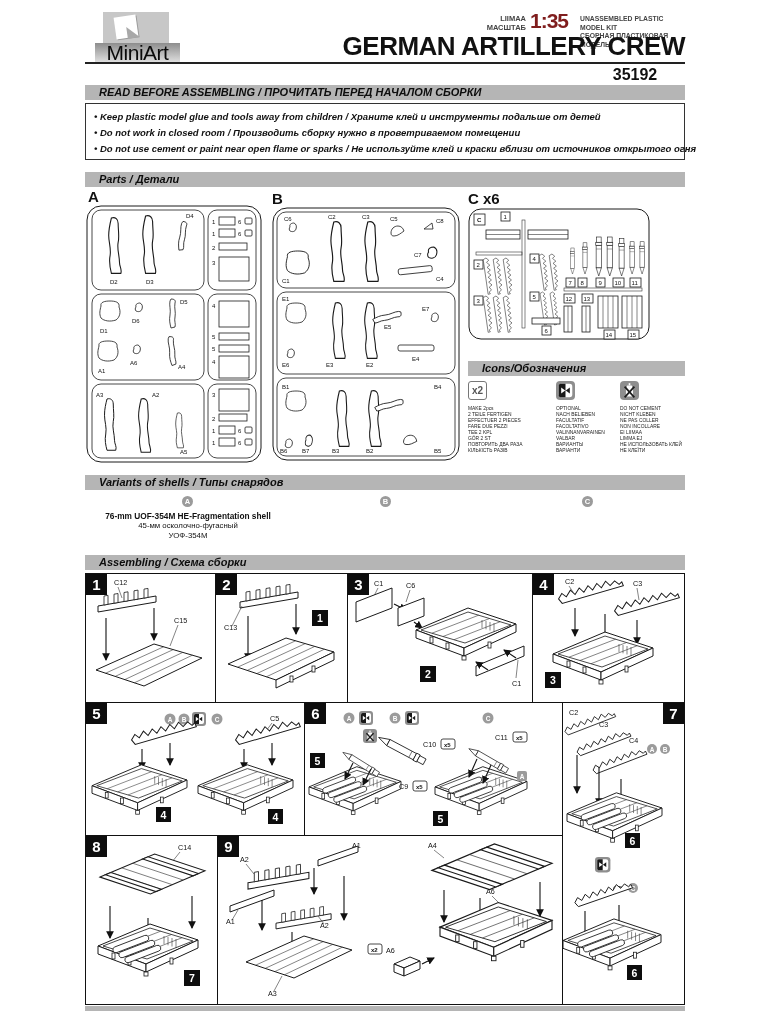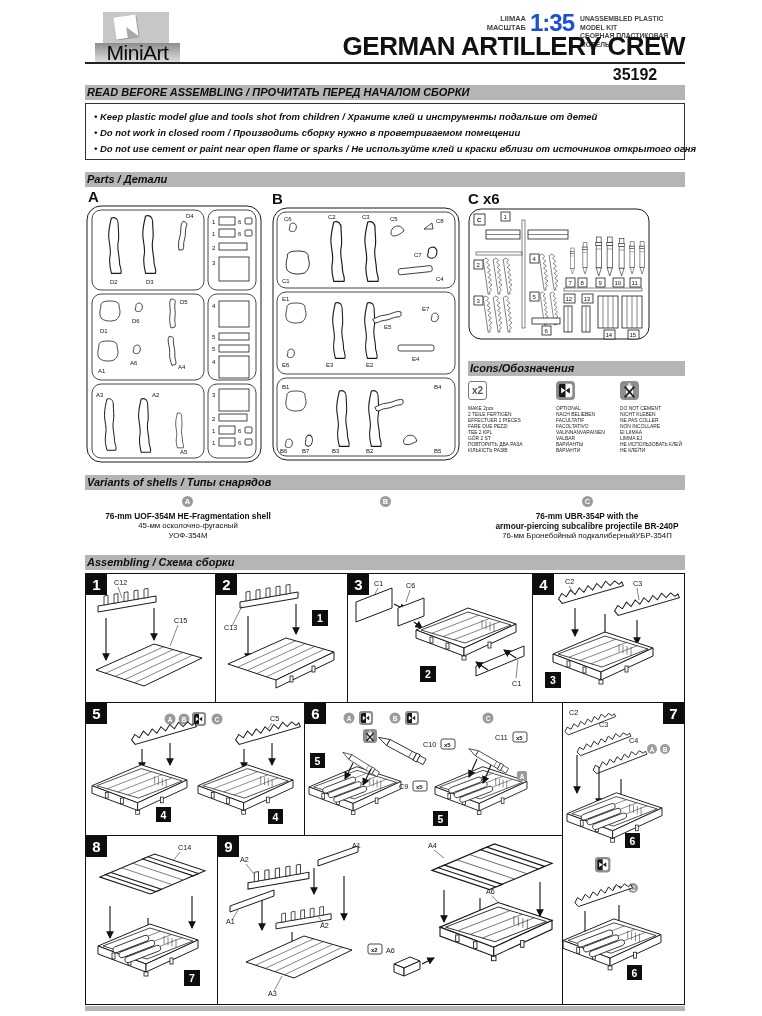--- a/index.html
+++ b/index.html
@@ -1,20 +1,20 @@
 <!DOCTYPE html>
 <html><head>
 <meta charset="utf-8">
 <style>
   html,body{margin:0;padding:0;background:#fff}
   .page{position:relative;width:762px;height:1016px;background:#fff;overflow:hidden;
         font-family:"Liberation Sans",sans-serif;color:#111}
   .abs{position:absolute}
   .band{position:absolute;height:15px;background:#b5b5b5;color:#0d0d0d;font-weight:bold;
-        font-style:italic;font-size:11px;line-height:15px;padding-left:2px;box-sizing:border-box}
+        font-style:italic;font-size:11px;line-height:15px;padding-left:14px;box-sizing:border-box}
   .panel{position:absolute;border:1.6px solid #111;background:#fff;box-sizing:border-box}
   .stepnum{position:absolute;width:21px;height:21px;background:#0d0d0d;color:#fff;font-weight:bold;
         font-size:15px;line-height:21px;text-align:center}
   .warnbox{position:absolute;border:1.6px solid #333;box-sizing:border-box;padding:5px 8px}
   .warnline{font-size:9.5px;font-weight:bold;font-style:italic;line-height:16px;color:#111;white-space:nowrap}
   .warnline::before{content:"•  "}
   .sprlabel{position:absolute;font-size:15px;font-weight:bold}
   .legendtext{position:absolute;font-size:4.9px;line-height:6px;color:#222;white-space:pre-line}
   .x2icon{position:absolute;width:17px;height:17px;border:1.6px solid #777;border-radius:3px;
         text-align:center;font-weight:bold;font-size:10px;line-height:17px;color:#555;background:#fff}
@@ -148,32 +148,32 @@
     </div>
     <div class="logo-band">
       <span>MiniArt</span>
     </div>
   </div>
 
   <div class="abs hdr-small" style="left:438px;top:15px;width:88px;text-align:right">
     <div>LIIMAA</div>
     <div>МАСШТАБ</div>
   </div>
-  <div class="abs" style="left:530px;top:9px;font-size:24px;font-weight:900;color:#1d4ed8;letter-spacing:-1px">1:35</div>
+  <div class="abs" style="left:530px;top:9px;font-size:21px;font-weight:900;color:#7f1d1d;letter-spacing:-1px">1:35</div>
   <div class="abs hdr-small" style="left:580px;top:15px;width:106px;font-size:6.8px">
     <div>UNASSEMBLED PLASTIC MODEL KIT</div>
     <div>СБОРНАЯ ПЛАСТИКОВАЯ МОДЕЛЬ</div>
   </div>
   <div class="abs" style="left:300px;top:31px;width:385px;text-align:right;font-size:26px;font-weight:bold;letter-spacing:-0.5px">GERMAN ARTILLERY CREW</div>
   <div class="abs" style="left:85px;top:62px;width:600px;height:2px;background:#222"></div>
   <div class="abs" style="left:585px;top:66px;width:100px;text-align:center;font-size:16px;font-weight:bold">35192</div>
 
   <div class="band" style="left:85px;top:85px;width:600px">READ BEFORE ASSEMBLING / ПРОЧИТАТЬ ПЕРЕД НАЧАЛОМ СБОРКИ</div>
   <div class="warnbox" style="left:85px;top:103px;width:600px;height:57px">
-    <div class="warnline">Keep plastic model glue and tools shot from children / Храните клей и инструменты подальше от детей</div>
+    <div class="warnline">Keep plastic model glue and tools away from children / Храните клей и инструменты подальше от детей</div>
     <div class="warnline">Do not work in closed room / Производить сборку нужно в проветриваемом помещении</div>
     <div class="warnline">Do not use cement or paint near open flame or sparks / Не используйте клей и краски вблизи от источников открытого огня</div>
   </div>
 
   <div class="band" style="left:85px;top:172px;width:600px">Parts / Детали</div>
   <div class="sprlabel" style="position:absolute;left:88px;top:188px">A</div>
   <div class="sprlabel" style="position:absolute;left:272px;top:190px">B</div>
   <div class="sprlabel" style="position:absolute;left:468px;top:190px">C x6</div>
 
   <svg class="abs" style="left:86px;top:205px" width="176" height="258" viewBox="0 0 176 258">
@@ -500,25 +500,20 @@
 НЕ КЛЕЇТИ</div>
 
   <div class="band" style="left:85px;top:475px;width:600px">Variants of shells / Типы снарядов</div>
   <div class="cbadge" style="left:182px;top:496px">A</div>
   <div class="cbadge" style="left:380px;top:496px">B</div>
   <div class="cbadge" style="left:582px;top:496px">C</div>
   <div class="varcol" style="left:93px;top:511px;width:190px">
     <div class="vl1">76-mm UOF-354M HE-Fragmentation shell</div>
     <div class="vl2">45-мм осколочно-фугасный</div>
     <div class="vl2">УОФ-354М</div>
-  </div>
-  <div class="varcol" style="left:488px;top:511px;width:198px">
-    <div class="vl1">76-mm UBR-354P with the</div>
-    <div class="vl1">armour-piercing subcalibre projectile BR-240P</div>
-    <div class="vl2">76-мм Бронебойный подкалиберныйУБР-354П</div>
   </div>
 
   <div class="band" style="left:85px;top:555px;width:600px">Assembling / Схема сборки</div>
 
   <div class="panel" style="left:85px;top:573px;width:131px;height:130px">
     <div class="stepnum" style="left:0;top:0">1</div>
     <svg width="128" height="127" viewBox="0 0 128 127">
       <use href="#slatrail" transform="translate(12,16)"></use>
       <text class="albl" x="28" y="11">C12</text>
       <line class="thin" x1="32" y1="13" x2="36" y2="24"></line>

